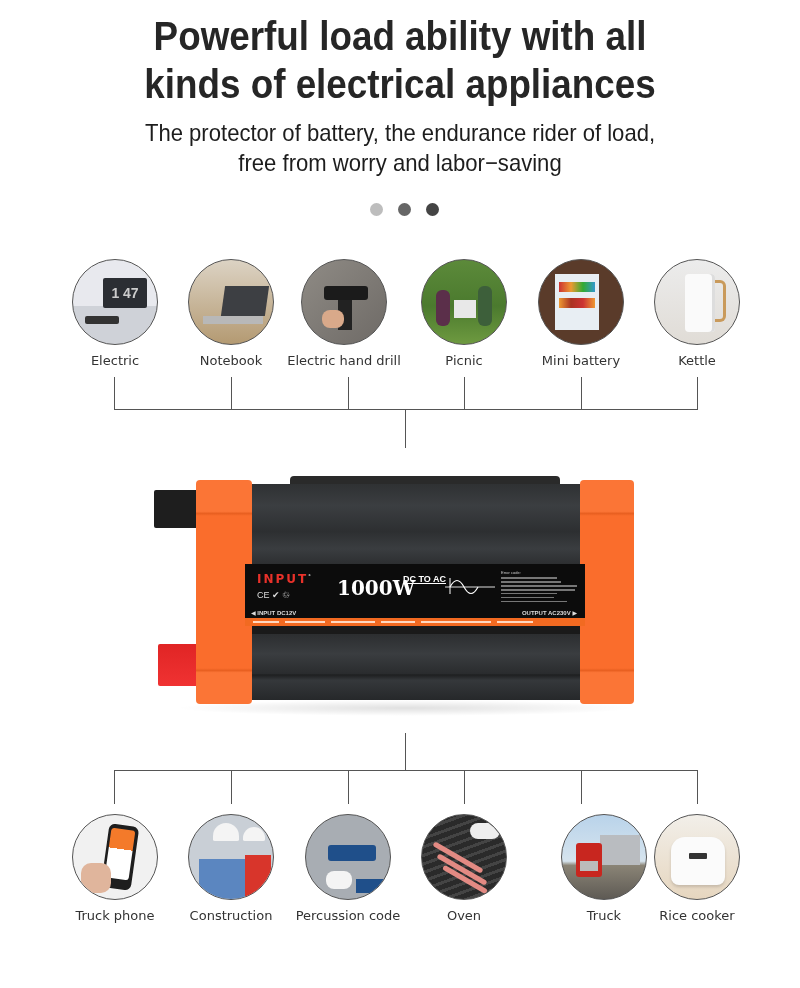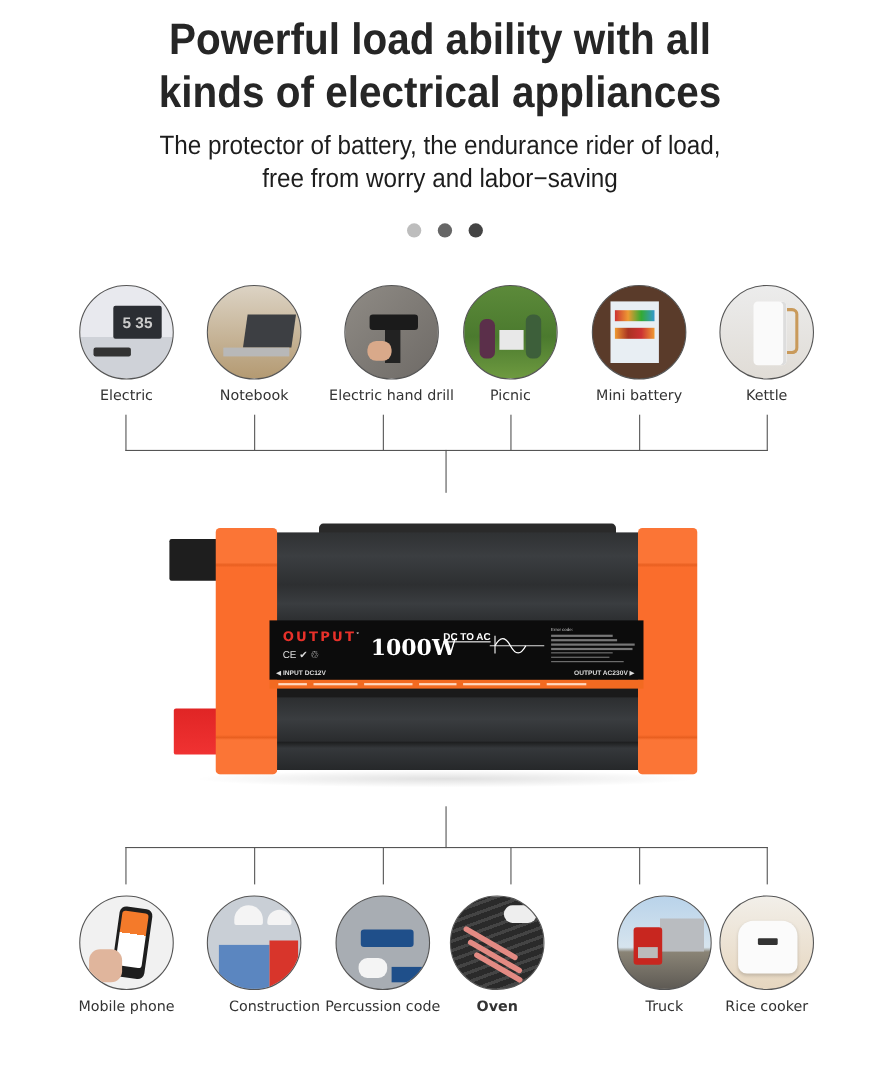--- a/index.html
+++ b/index.html
@@ -85,33 +85,33 @@
 </div>
 
 <div class="dots">
   <div class="dot" style="background:#bdbdbd"></div>
   <div class="dot" style="background:#666"></div>
   <div class="dot" style="background:#444"></div>
 </div>
 
 <div class="item" style="left:55px; top:259px;">
   <div class="circle" style="background:linear-gradient(#e8e9ee 55%, #cfd2d8 55%);">
-    <div style="position:absolute;left:30px;top:18px;width:44px;height:30px;background:#2b2e33;border-radius:2px;color:#ccc;font-size:14px;font-weight:bold;text-align:center;line-height:30px;">5 35</div>
+    <div style="position:absolute;left:30px;top:18px;width:44px;height:30px;background:#2b2e33;border-radius:2px;color:#ccc;font-size:14px;font-weight:bold;text-align:center;line-height:30px;">1 47</div>
     <div style="position:absolute;left:12px;top:56px;width:34px;height:8px;background:#333;border-radius:2px;"></div>
   </div>
   <div class="label">Electric</div>
 </div>
 <div class="item" style="left:171px; top:259px;">
   <div class="circle" style="background:linear-gradient(#dcd3c4, #b49a72);">
     <div style="position:absolute;left:34px;top:26px;width:44px;height:30px;background:#3d3f43;transform:skewX(-8deg);"></div>
     <div style="position:absolute;left:14px;top:56px;width:60px;height:8px;background:#b8b8b8;"></div>
   </div>
   <div class="label">Notebook</div>
 </div>
-<div class="item" style="left:296px; top:259px;">
+<div class="item" style="left:284px; top:259px;">
   <div class="circle" style="background:linear-gradient(135deg,#8f8b85,#6e6a66);">
     <div style="position:absolute;left:22px;top:26px;width:44px;height:14px;background:#1b1b1b;border-radius:3px;"></div>
     <div style="position:absolute;left:36px;top:40px;width:14px;height:30px;background:#222;"></div>
     <div style="position:absolute;left:20px;top:50px;width:22px;height:18px;background:#d9a98a;border-radius:8px;"></div>
   </div>
   <div class="label">Electric hand drill</div>
 </div>
 <div class="item" style="left:404px; top:259px;">
   <div class="circle" style="background:linear-gradient(#5c8a3a 0%, #4b7a2e 55%, #6e9a40 100%);">
     <div style="position:absolute;left:14px;top:30px;width:14px;height:36px;background:#5b2f4a;border-radius:6px;"></div>
@@ -151,21 +151,21 @@
 <div class="inv">
   <div class="term-black"></div>
   <div class="term-red"></div>
   <div class="bracket"></div>
   <div class="body">
       <div class="lower"></div>
     </div>
   <div class="cap left"></div>
   <div class="cap right"></div>
   <div class="label-panel">
-    <div class="brand"><span>OUTPUT</span><sup style="font-size:5px;color:#eee">°</sup></div>
+    <div class="brand"><span>INPUT</span><sup style="font-size:5px;color:#eee">°</sup></div>
     <div class="certs">CE ✔ ♲</div>
     <div class="power">1000W</div>
     <div class="dcac">DC TO AC</div>
     <svg class="wave" width="50" height="20">
       <line x1="0" y1="11" x2="50" y2="11" stroke="#ddd" stroke-width="1"></line>
       <path d="M5 11 Q12 -2 19 11 T33 11" fill="none" stroke="#fff" stroke-width="1.2"></path>
       <line x1="5" y1="2" x2="5" y2="18" stroke="#fff" stroke-width="1"></line>
     </svg>
     <div class="errors">
       <div class="h">Error code:</div>
@@ -200,40 +200,40 @@
   <div class="line" style="left:581px; top:770px; width:1px; height:34px;"></div>
   <div class="line" style="left:697px; top:770px; width:1px; height:34px;"></div>
 </div>
 
 <div class="item" style="left:55px; top:814px;">
   <div class="circle" style="background:#f1f1f1;">
     <div style="position:absolute;left:32px;top:10px;width:30px;height:64px;background:#1e1e1e;border-radius:6px;transform:rotate(8deg);"></div>
     <div style="position:absolute;left:35px;top:14px;width:24px;height:50px;background:linear-gradient(#f47a2a 40%, #fff 40%);border-radius:3px;transform:rotate(8deg);"></div>
     <div style="position:absolute;left:8px;top:48px;width:30px;height:30px;background:#e0b59c;border-radius:10px;"></div>
   </div>
-  <div class="label">Mobile phone</div>
-</div>
-<div class="item" style="left:171px; top:814px;text-align:right;">
+  <div class="label">Truck phone</div>
+</div>
+<div class="item" style="left:171px; top:814px;">
   <div class="circle" style="background:#c9cfd6;">
     <div style="position:absolute;left:24px;top:8px;width:26px;height:18px;background:#f4f4f4;border-radius:14px 14px 2px 2px;"></div>
     <div style="position:absolute;left:54px;top:12px;width:22px;height:14px;background:#f4f4f4;border-radius:12px 12px 2px 2px;"></div>
     <div style="position:absolute;left:10px;top:44px;width:46px;height:40px;background:#5b86c0;"></div>
     <div style="position:absolute;left:56px;top:40px;width:26px;height:44px;background:#d8352b;"></div>
   </div>
   <div class="label">Construction</div>
 </div>
 <div class="item" style="left:288px; top:814px;">
   <div class="circle" style="background:#a8adb3;">
     <div style="position:absolute;left:22px;top:30px;width:48px;height:16px;background:#1f4f8a;border-radius:3px;"></div>
     <div style="position:absolute;left:20px;top:56px;width:26px;height:18px;background:#f4f4f4;border-radius:8px;"></div>
     <div style="position:absolute;left:50px;top:64px;width:34px;height:14px;background:#1f4f8a;"></div>
   </div>
   <div class="label">Percussion code</div>
 </div>
-<div class="item" style="left:392px; top:814px;font-weight:bold;">
+<div class="item" style="left:404px; top:814px;">
   <div class="circle" style="background:repeating-linear-gradient(160deg,#2a2a2a 0 5px,#444 5px 8px);">
     <div style="position:absolute;left:8px;top:40px;width:56px;height:5px;background:#e38a83;border-radius:3px;transform:rotate(30deg);"></div>
     <div style="position:absolute;left:12px;top:52px;width:56px;height:5px;background:#e38a83;border-radius:3px;transform:rotate(30deg);"></div>
     <div style="position:absolute;left:18px;top:62px;width:50px;height:5px;background:#e38a83;border-radius:3px;transform:rotate(30deg);"></div>
     <div style="position:absolute;left:48px;top:8px;width:30px;height:16px;background:#eee;border-radius:8px;"></div>
   </div>
   <div class="label">Oven</div>
 </div>
 <div class="item" style="left:544px; top:814px;">
   <div class="circle" style="background:linear-gradient(#b9d3ea 0%, #d6e4ee 55%, #8a8476 60%, #5e5a54 100%);">

